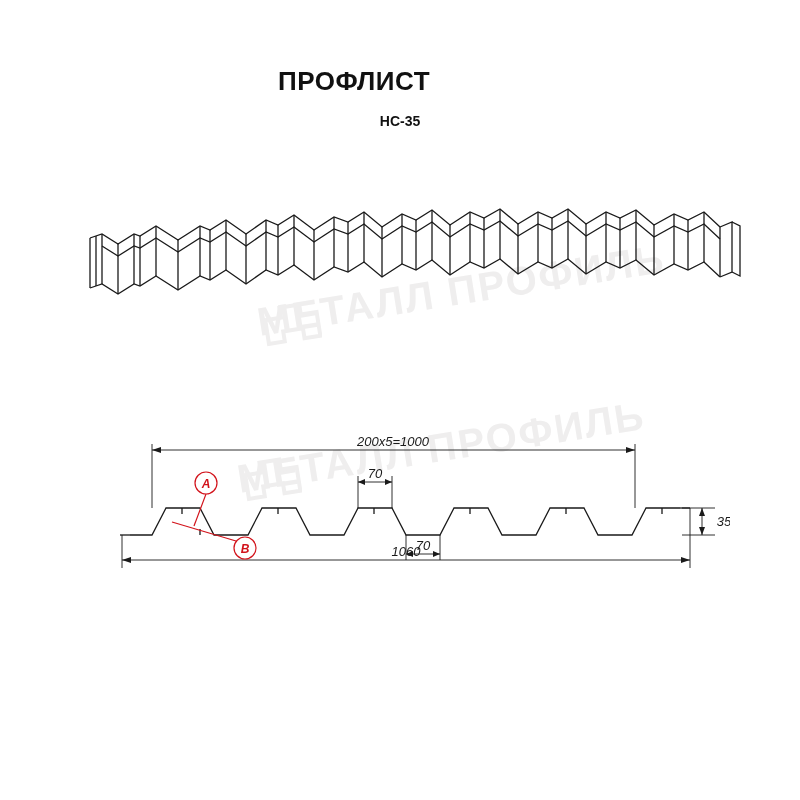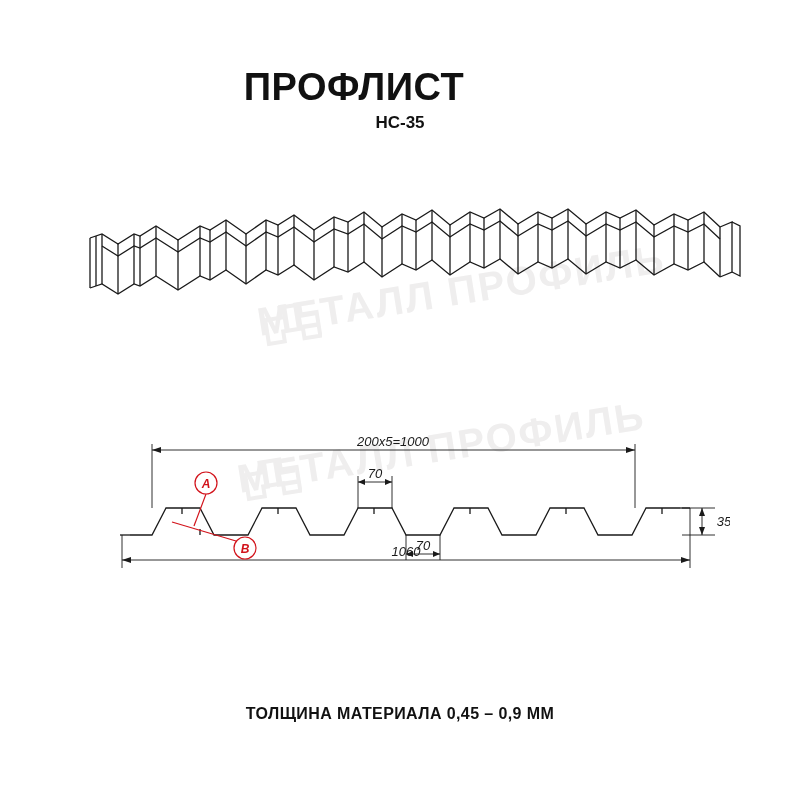--- a/index.html
+++ b/index.html
@@ -19,32 +19,32 @@
     position: relative;
     width: 800px;
     height: 800px;
   }
   .title {
     position: absolute;
     top: 66px;
     left: 0;
     width: 708px;
     text-align: center;
-    font-size: 38px;
+    font-size: 26px;
     font-weight: bold;
     letter-spacing: 0.5px;
     color: #111;
   }
   .subtitle {
     position: absolute;
     top: 113px;
     left: 0;
     width: 800px;
     text-align: center;
-    font-size: 17px;
+    font-size: 14px;
     font-weight: bold;
     color: #111;
   }
   .footer-note {
     position: absolute;
     top: 705px;
     left: 0;
     width: 800px;
     text-align: center;
     font-size: 16px;
@@ -270,14 +270,13 @@
       <text class="redtxt" x="116" y="58" text-anchor="middle">A</text>
 
       <g class="redln">
         <circle cx="155" cy="118" r="11" fill="#ffffff"></circle>
         <path d="M146 111 L82 92"></path>
       </g>
       <text class="redtxt" x="155" y="123" text-anchor="middle">B</text>
     </svg>
   </div>
 
-  <div class="footer-note">ТОЛЩИНА МАТЕРИАЛА 0,45 – 0,9 ММ</div>
 </div>
 
 </body></html>

